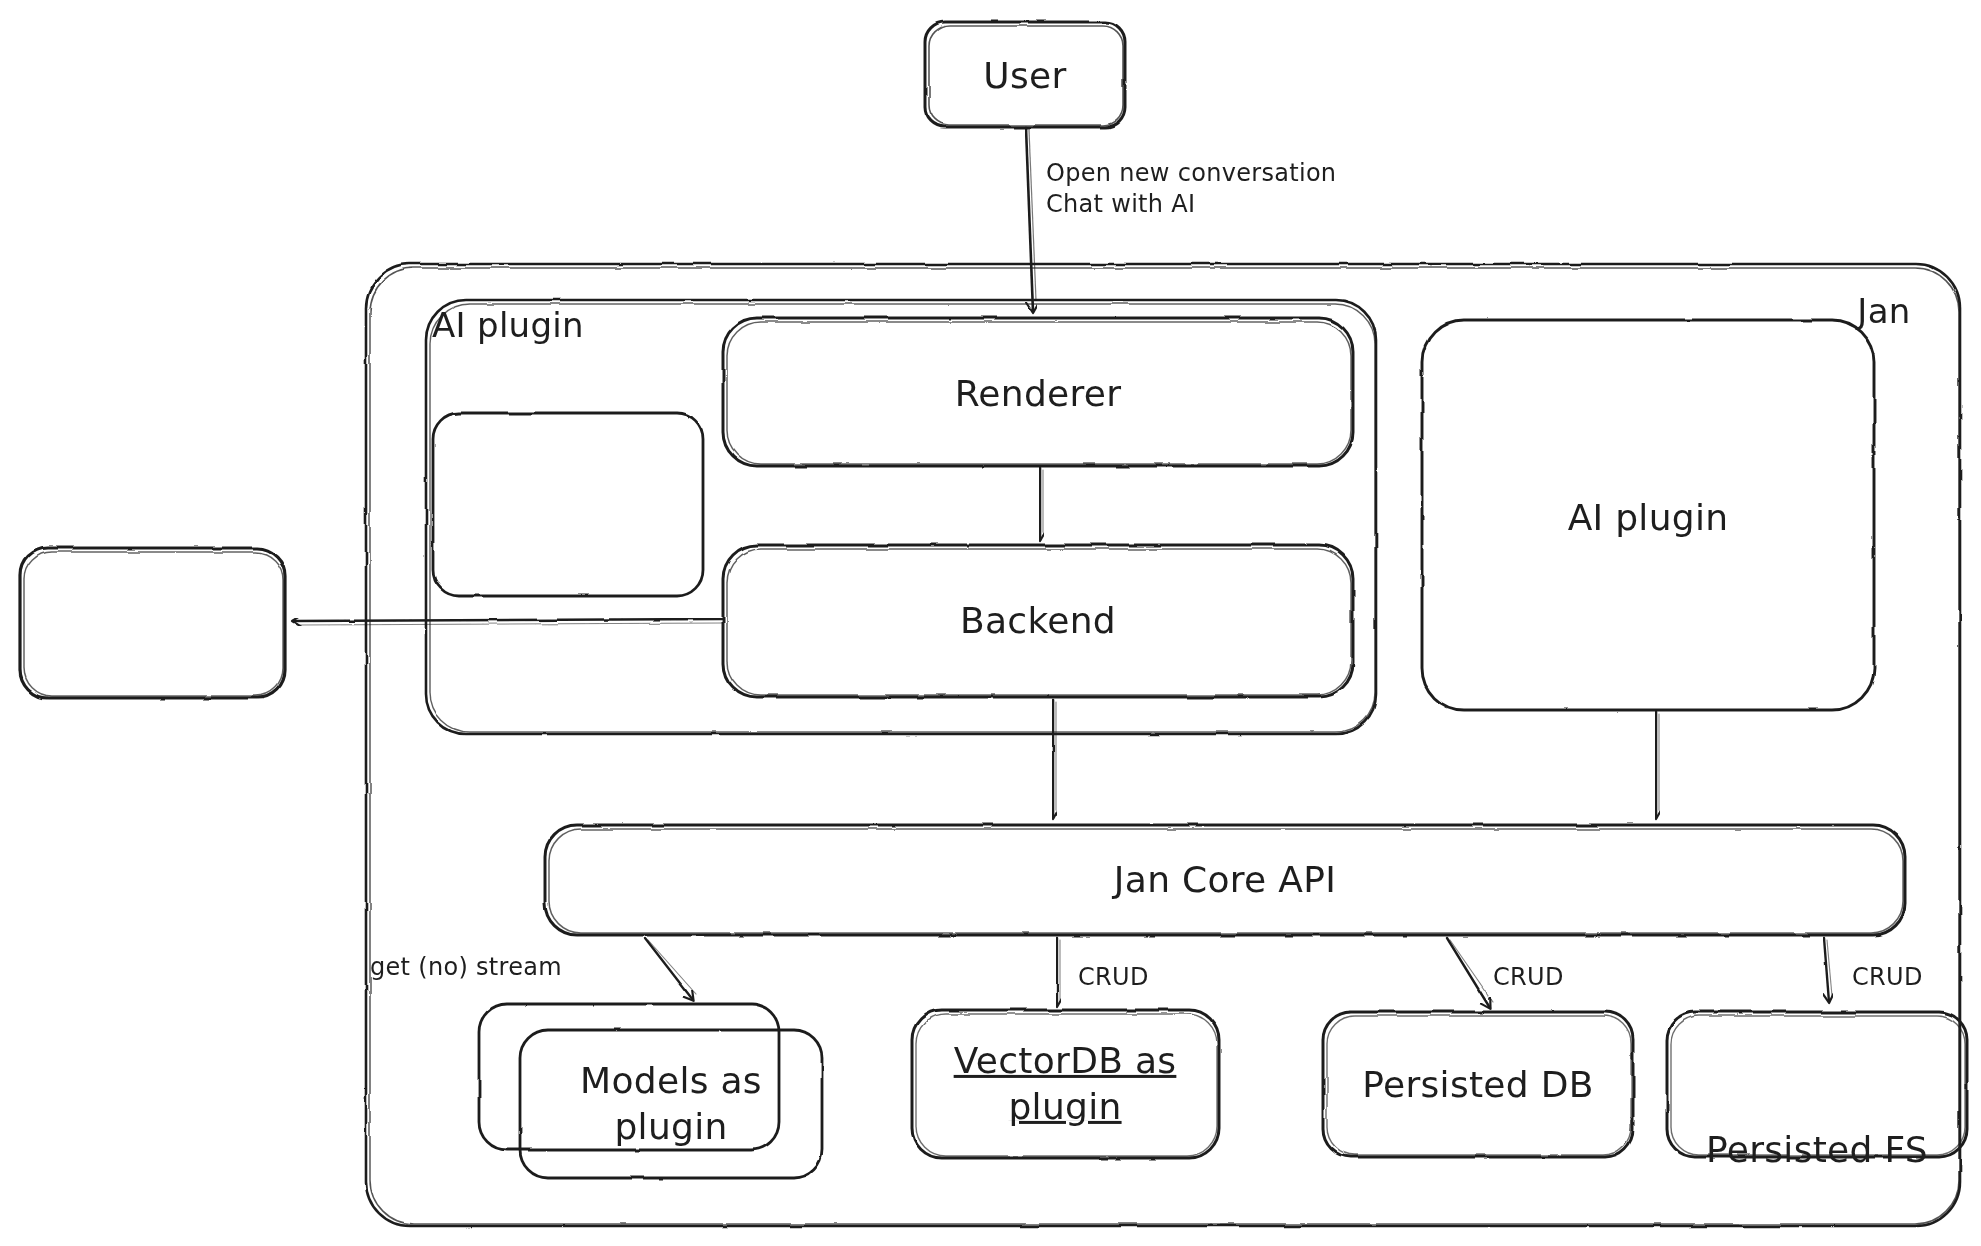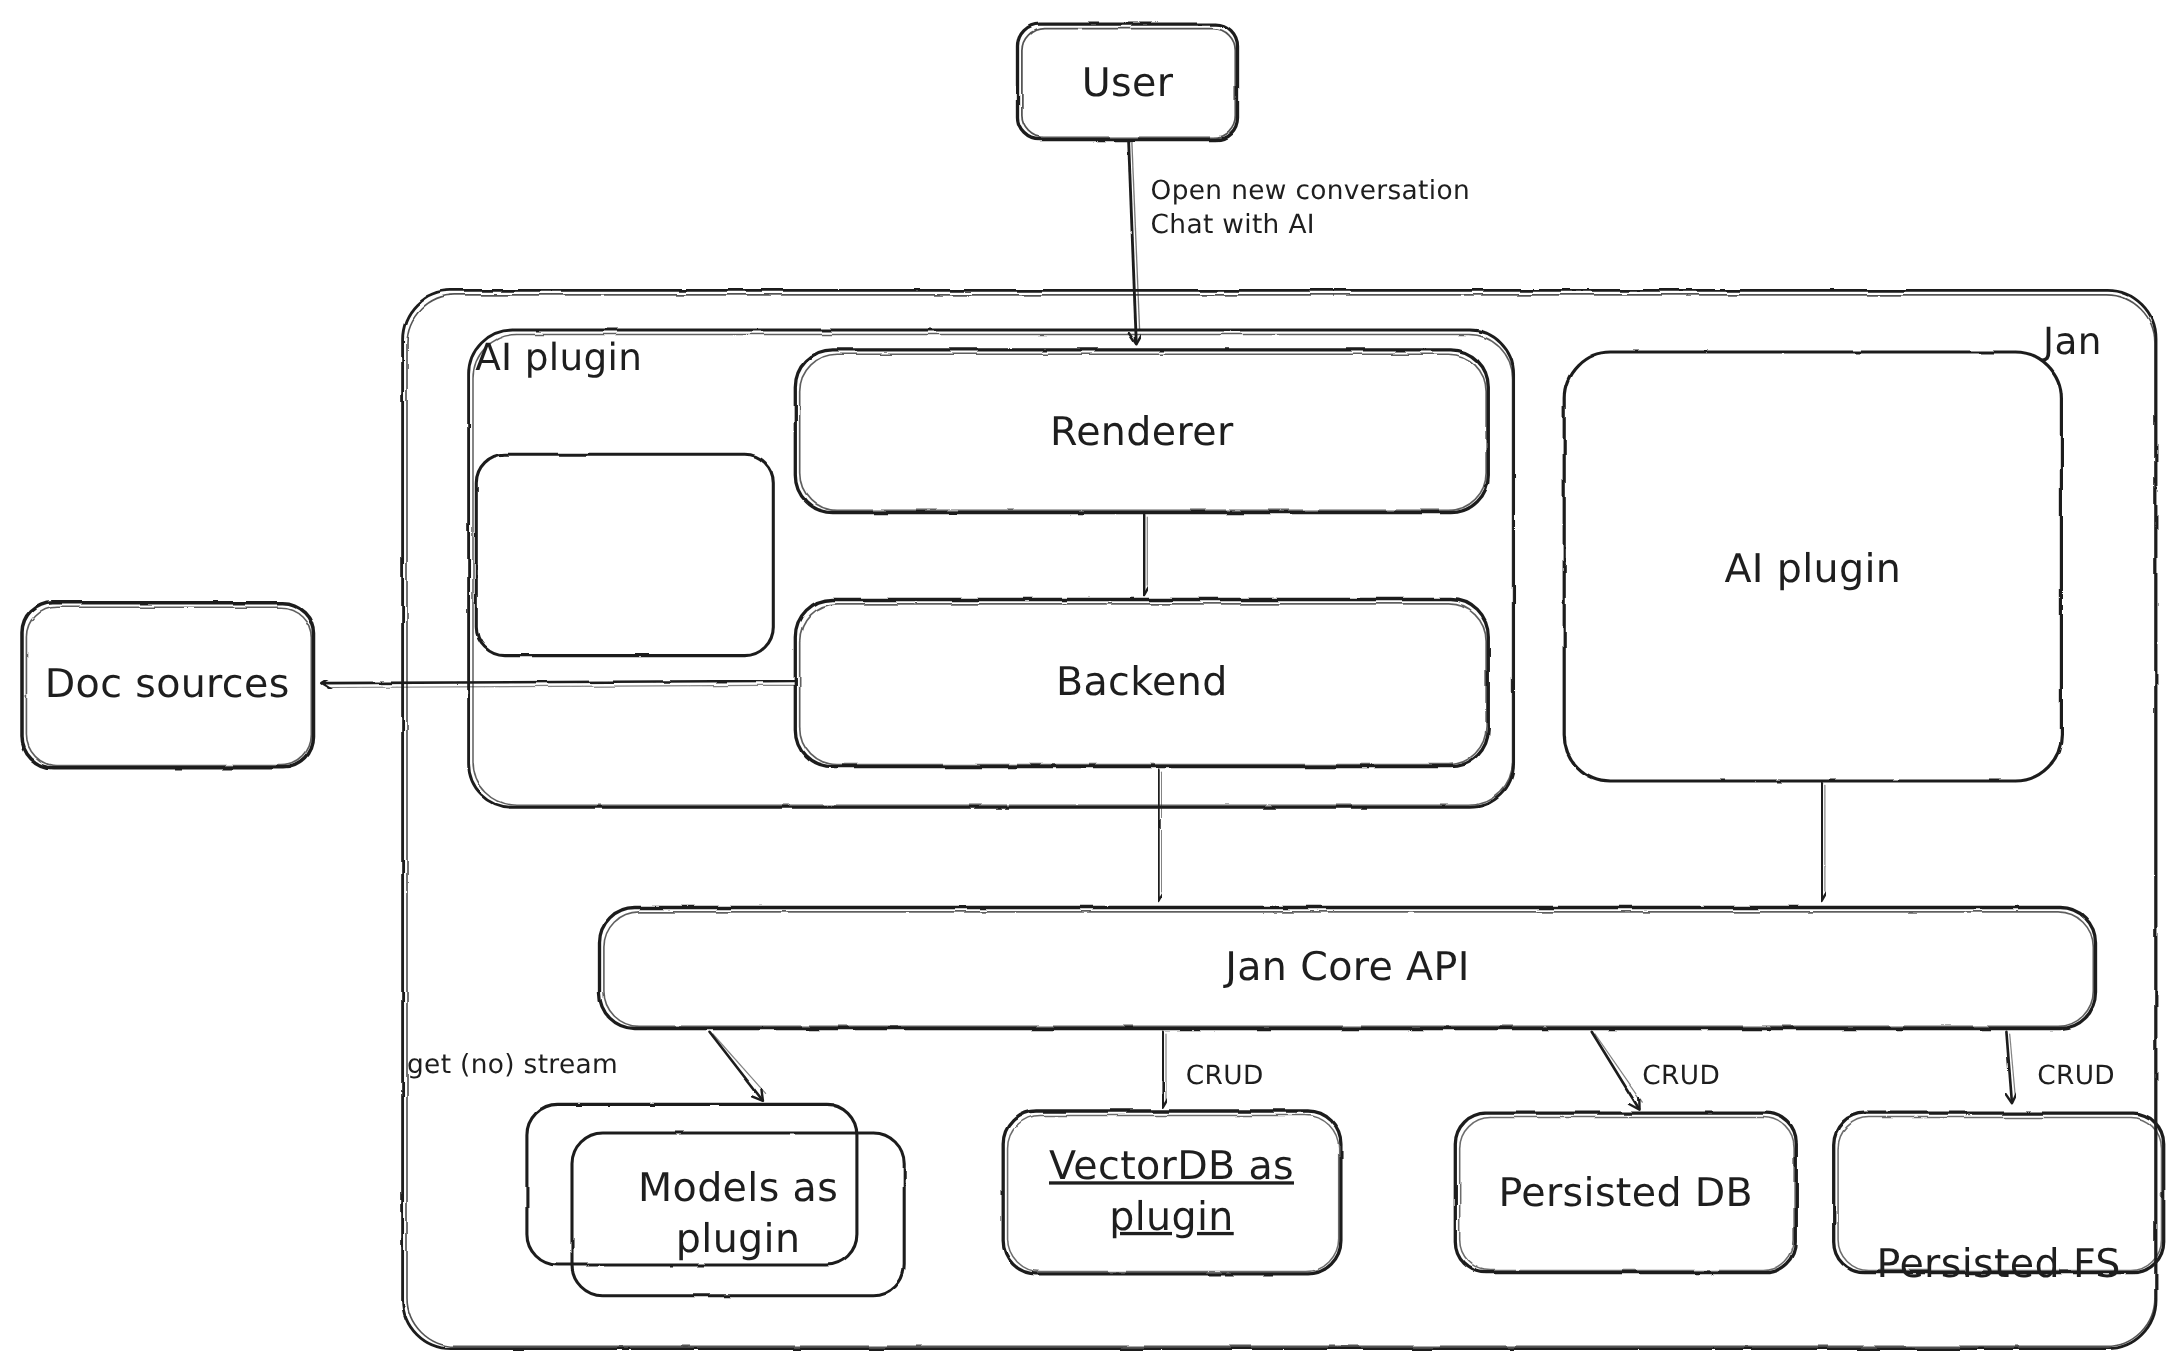--- a/index.html
+++ b/index.html
@@ -199,21 +199,20 @@
   <div class="lbl edge" style="left:1046px; top:158px;"><span style="white-space:pre-line;">Open new conversation
 Chat with AI</span></div>
 
 
   <div class="lbl node center" style="left:1038px; top:394px;">Renderer</div>
 
   <div class="lbl node center" style="left:1038px; top:621px;">Backend</div>
 
   <div class="lbl node center" style="left:1648px; top:518px;">AI plugin</div>
 
-  <div class="lbl node center" style="left:152px; top:623px;">Doc sources</div>
 
   <div class="lbl edge" style="left:370px; top:952px;">get (no) stream</div>
 
   <div class="lbl node center" style="left:1225px; top:880px;">Jan Core API</div>
 
   <div class="lbl edge" style="left:1078px; top:962px;">CRUD</div>
   <div class="lbl edge" style="left:1493px; top:962px;">CRUD</div>
   <div class="lbl edge" style="left:1852px; top:962px;">CRUD</div>
 
   <div class="lbl node center" style="left:671px; top:1104px; white-space:pre-line;">Models as

